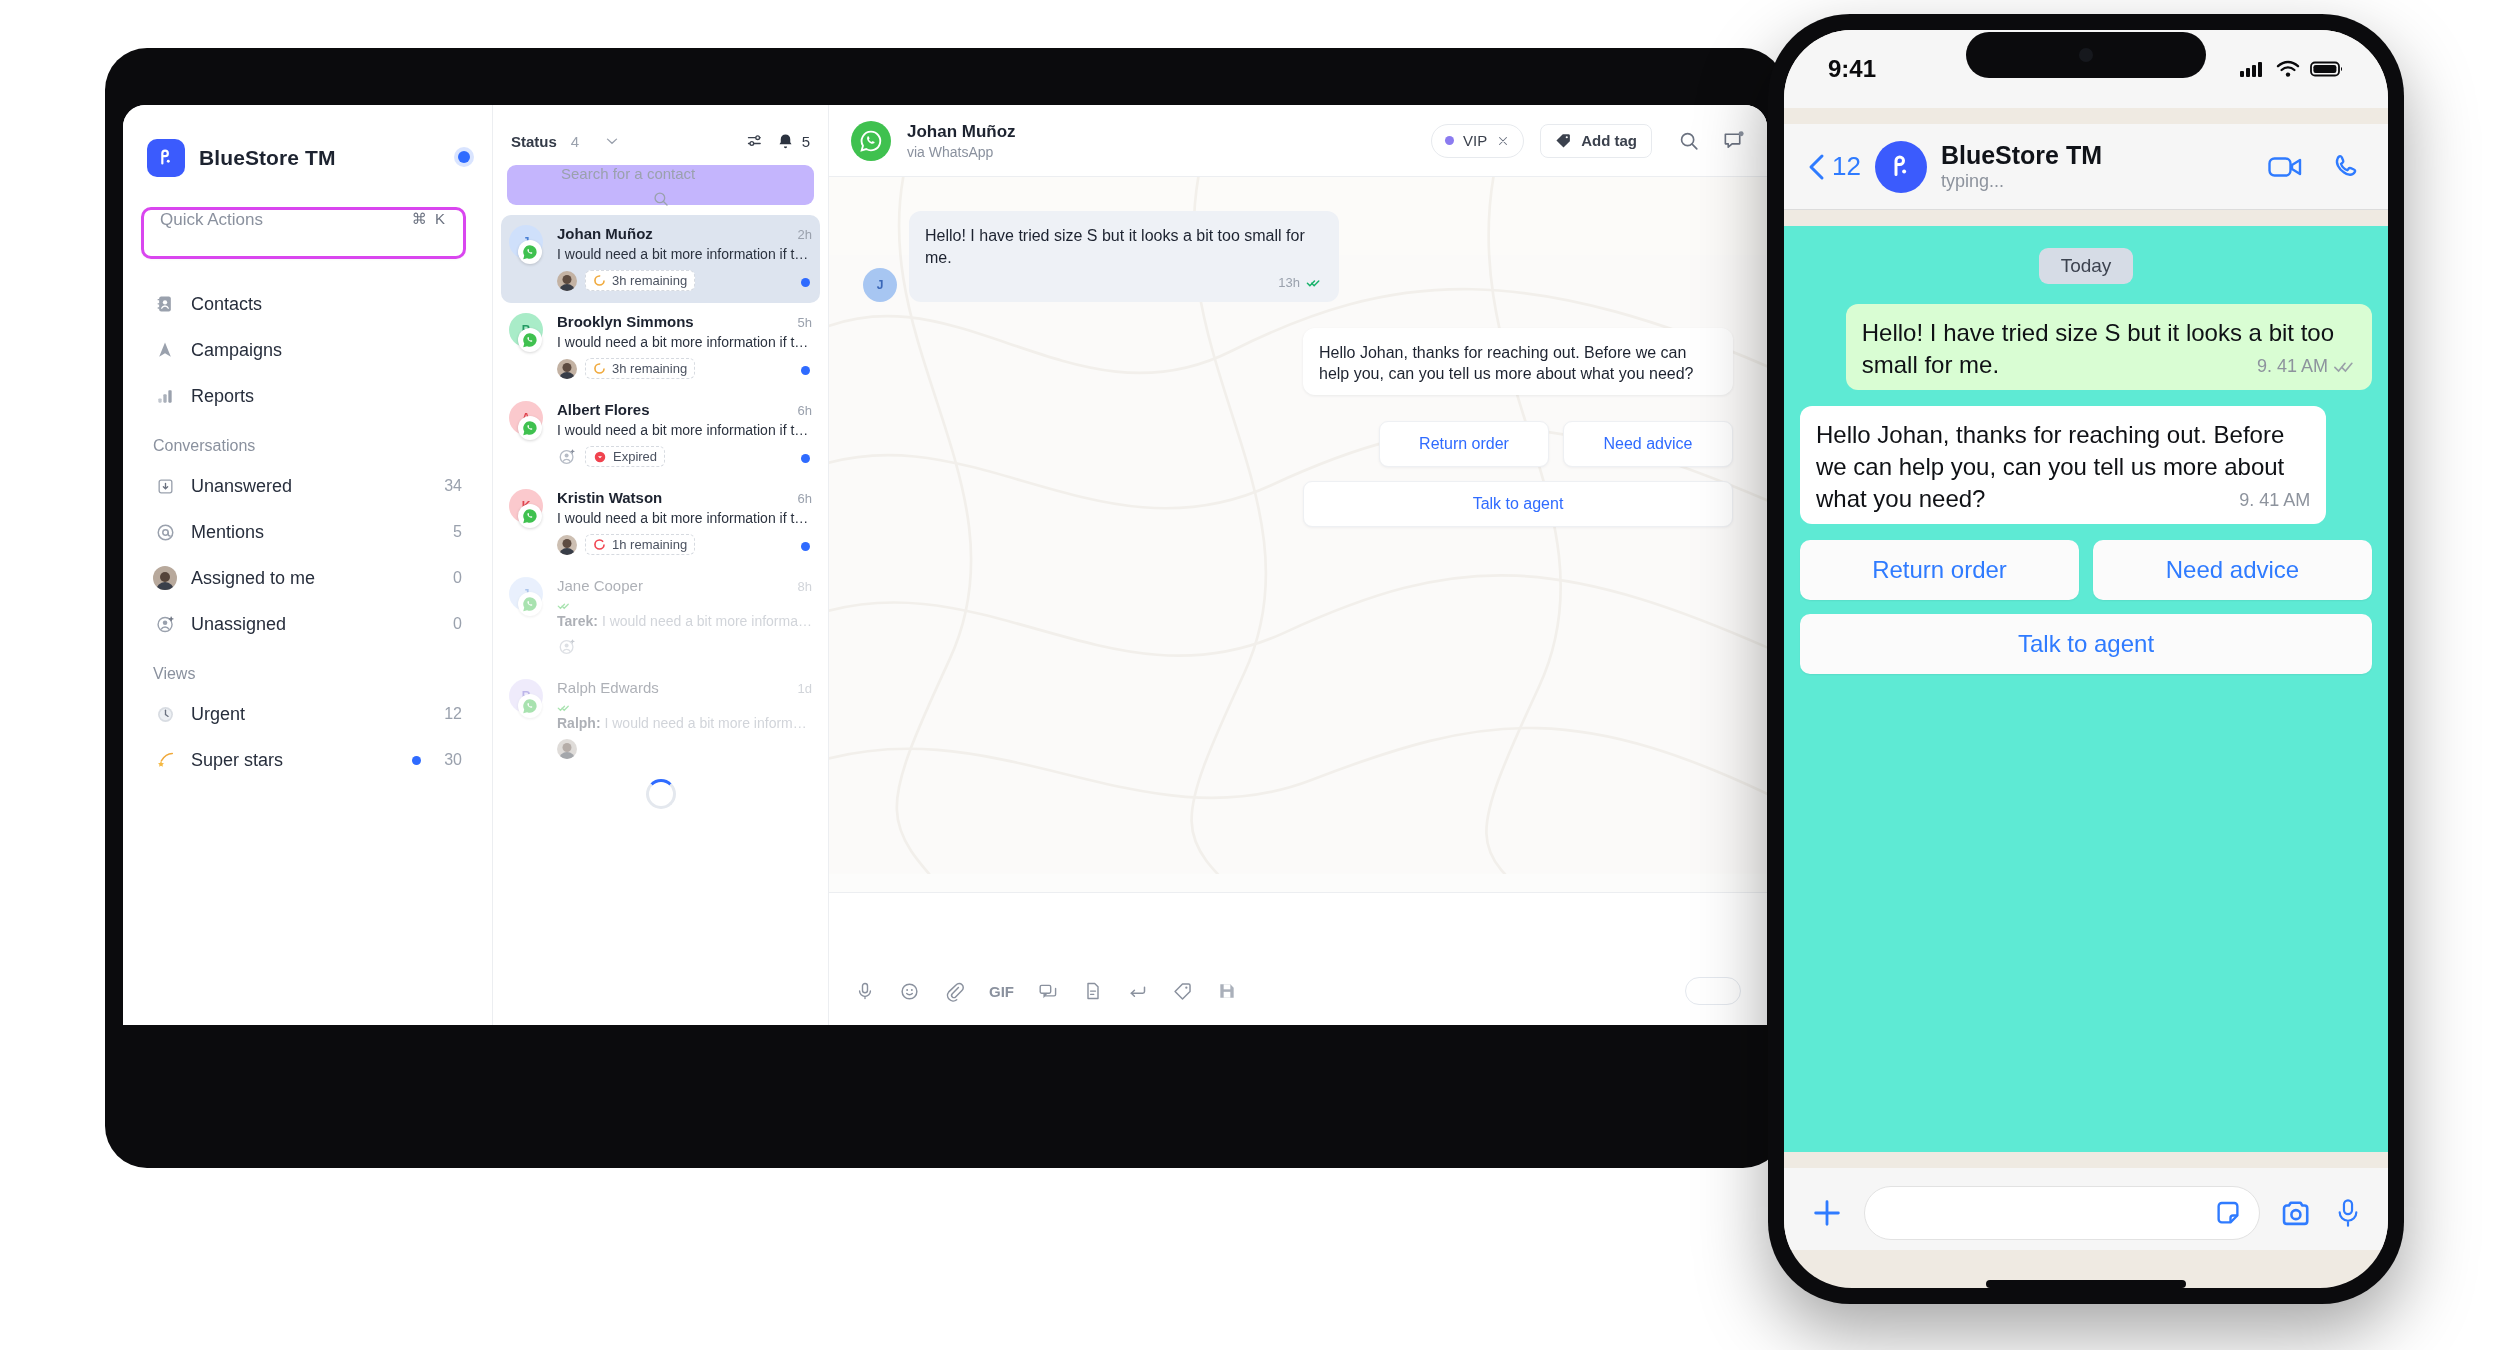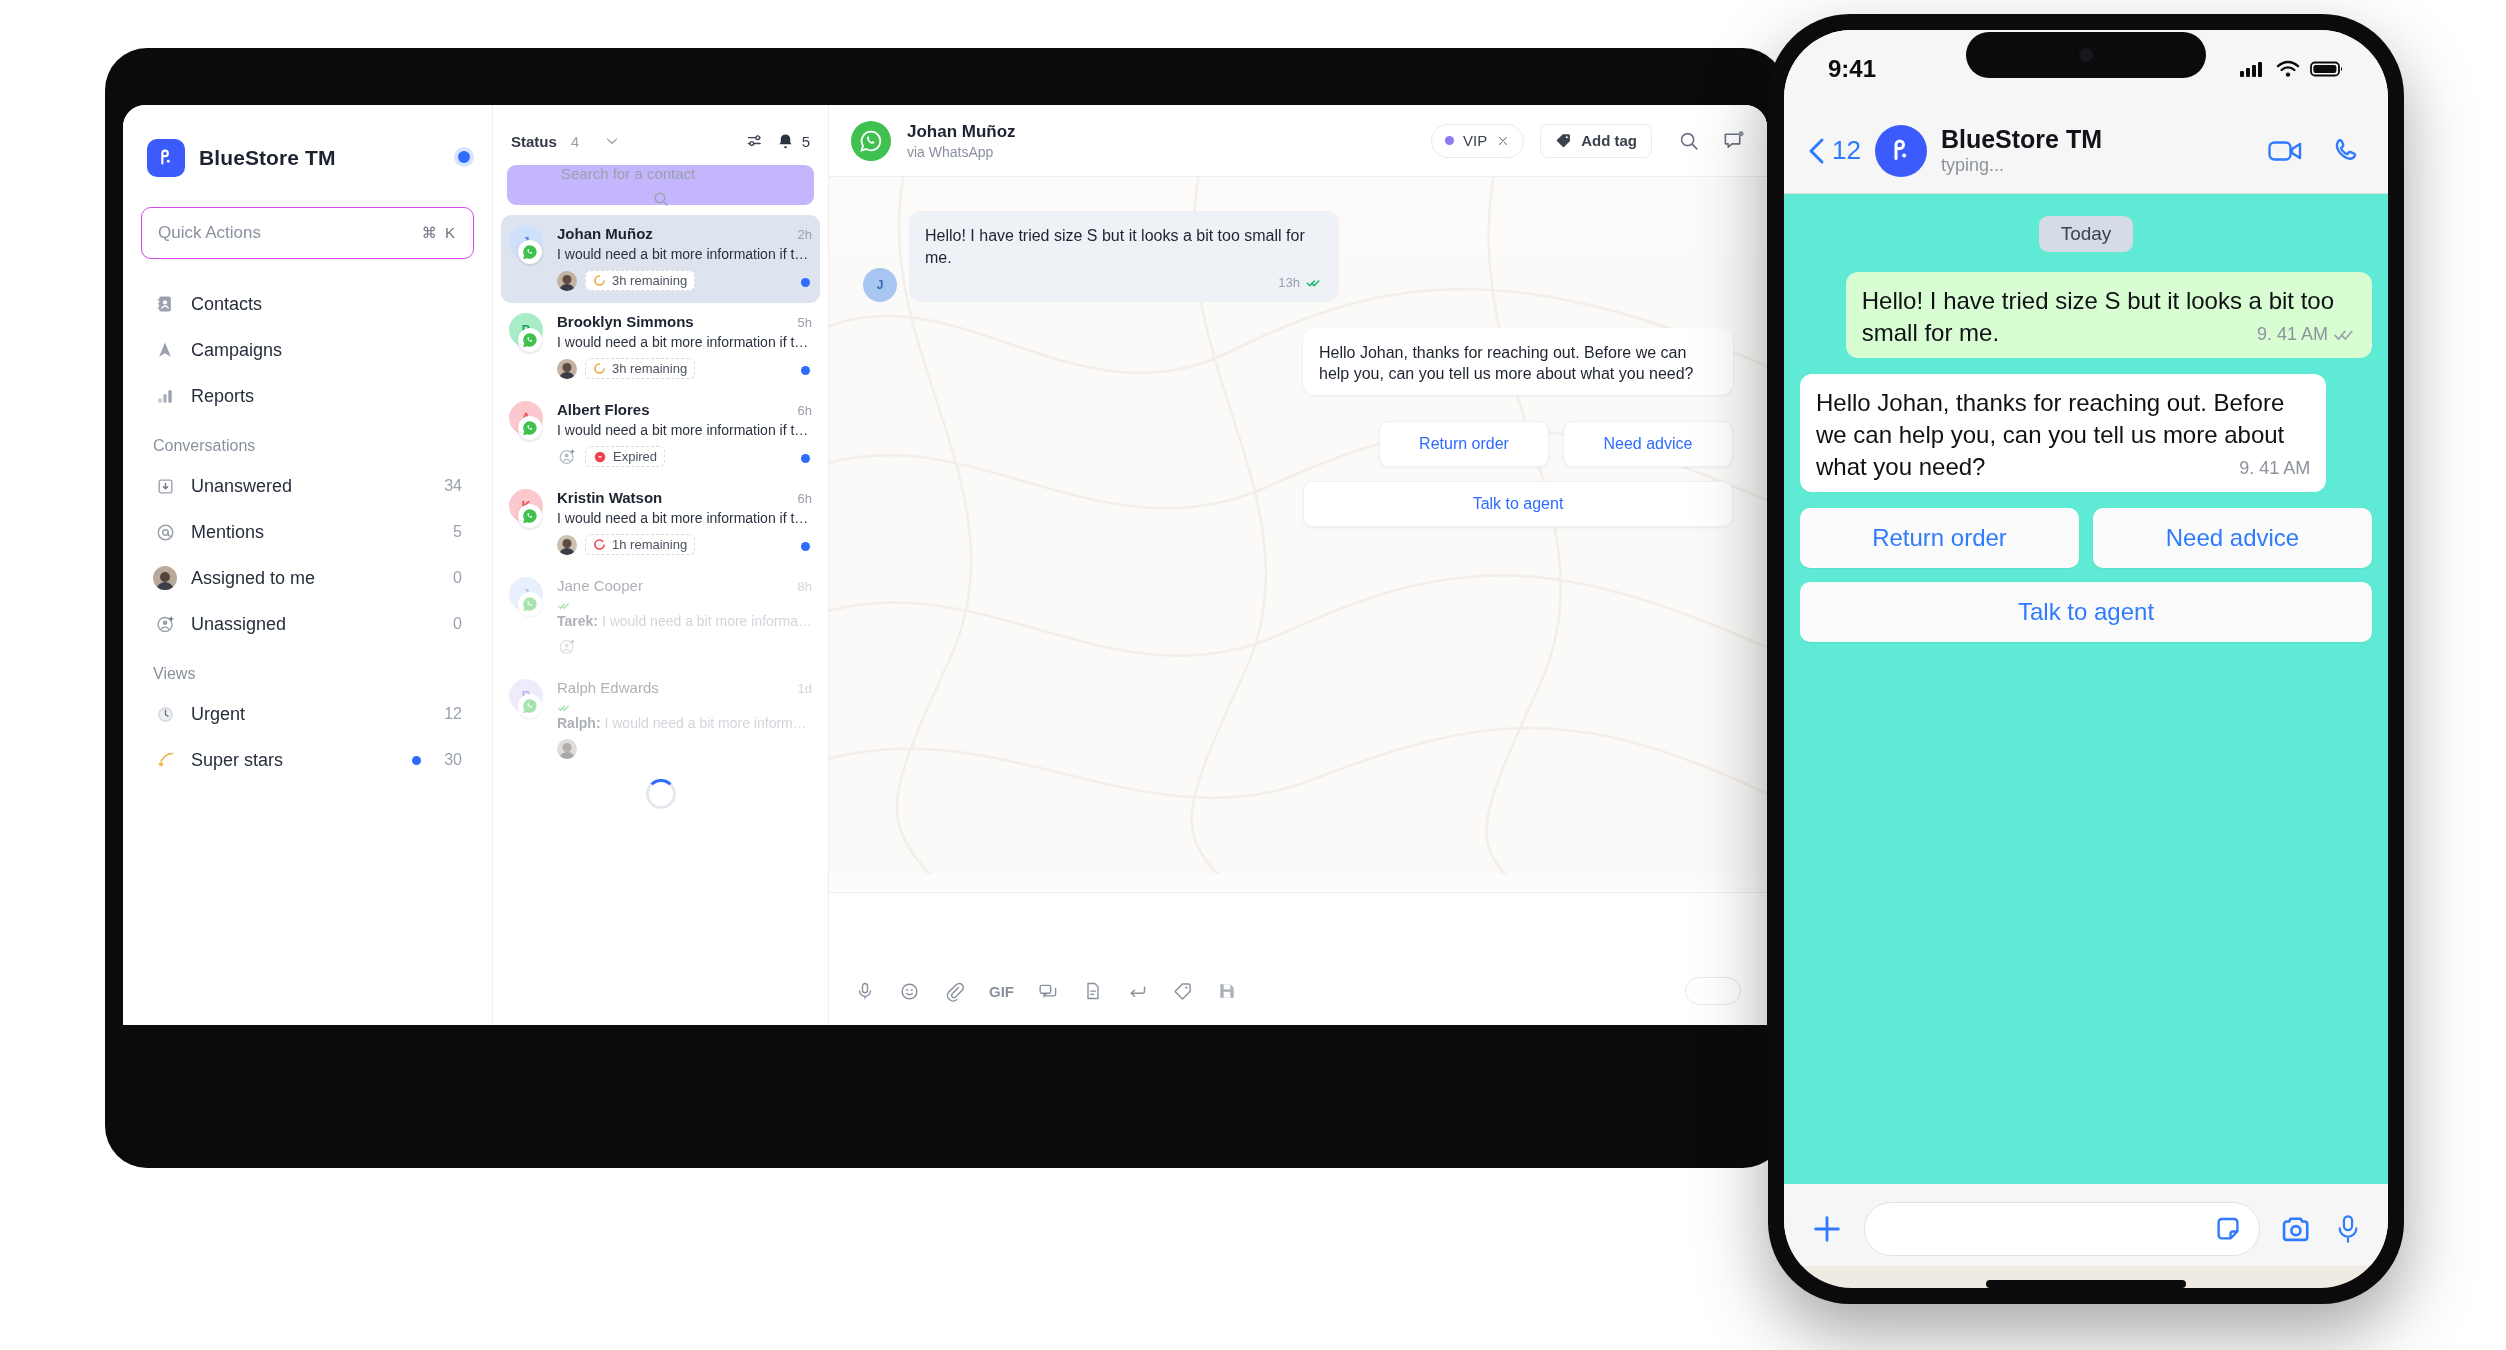--- a/index.html
+++ b/index.html
@@ -42,24 +42,24 @@
     display:flex; align-items:center; justify-content:center;
     flex:none;
   }
   .brand-name { font-size: 21px; font-weight: 700; color:#1d2330; letter-spacing:.1px; }
   .brand-dot {
     position:absolute; right: 4px; top: 46px;
     width:12px; height:12px; border-radius:50%;
     background:#2f6bff; box-shadow:0 0 0 4px rgba(47,107,255,.18);
   }
   .quick-actions {
-    margin: 30px 0 0 0; height: 52px;
-    border:1px solid #d946ef; border-radius: 10px;
+    margin: 30px 8px 0 0; height: 52px;
+    border:3px solid #d946ef; border-radius: 10px;
     background:#fff;
-    display:flex; align-items:center; padding: 0 16px;
+    display:flex; align-items:flex-start; padding: 0 16px;
     box-shadow: 0 1px 2px rgba(16,24,40,.03);
   }
   .qa-placeholder { font-size:17px; color:#8a919e; flex:1; }
   .qa-kbd { font-size:15px; color:#6b7280; letter-spacing:2px; }
 
   .nav-group { margin-top: 22px; }
   .nav-item {
     display:flex; align-items:center; gap:14px;
     height:46px; padding: 0 12px; border-radius:8px;
     cursor:pointer;
@@ -208,21 +208,21 @@
   
   .phone {
     position:absolute; left:1768px; top:14px;
     width: 636px; height: 1290px;
     background:#0b0b0d; border-radius: 82px;
     box-shadow: 0 30px 70px rgba(0,0,0,.35);
   }
   .phone-screen {
     position:absolute; left:16px; top:16px; right:16px; bottom:16px;
     background:#efeae2; border-radius: 68px; overflow:hidden;
-    display:flex; flex-direction:column;
+    display:flex; flex-direction:column;gap:16px;
   }
   .notch {
     position:absolute; left:50%; transform:translateX(-50%); top:18px;
     width:240px; height:46px; background:#0b0b0d; border-radius:24px; z-index:9;
     display:flex; align-items:center; justify-content:center;
   }
   .notch-cam { width:14px;height:14px;border-radius:50%;background:#16181d; }
   .statusbar {
     height:78px; flex:none; background:#f6f6f6;
     display:flex; align-items:center; padding: 0 44px; position:relative;

